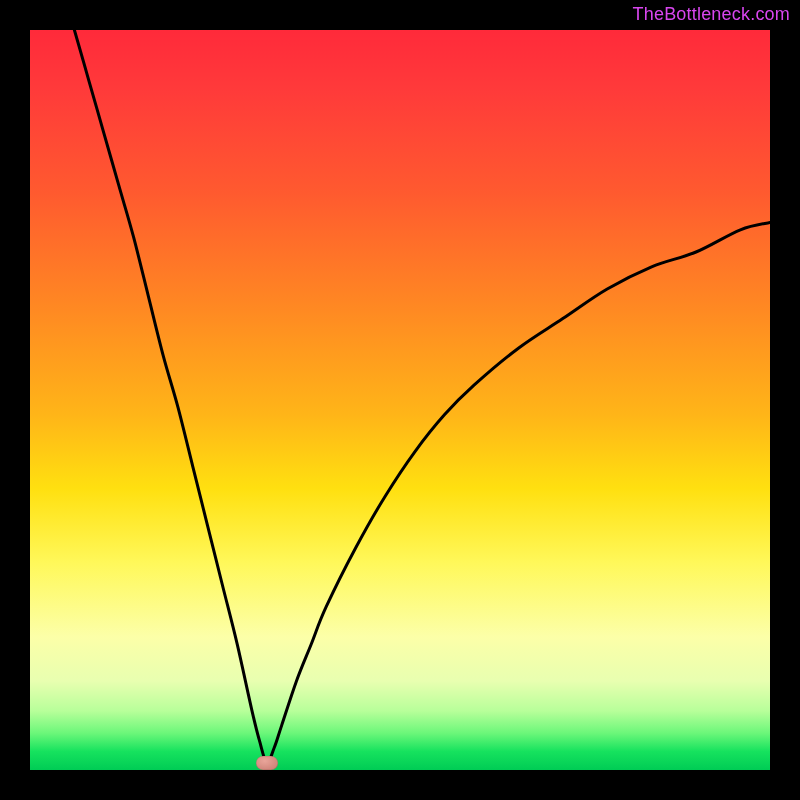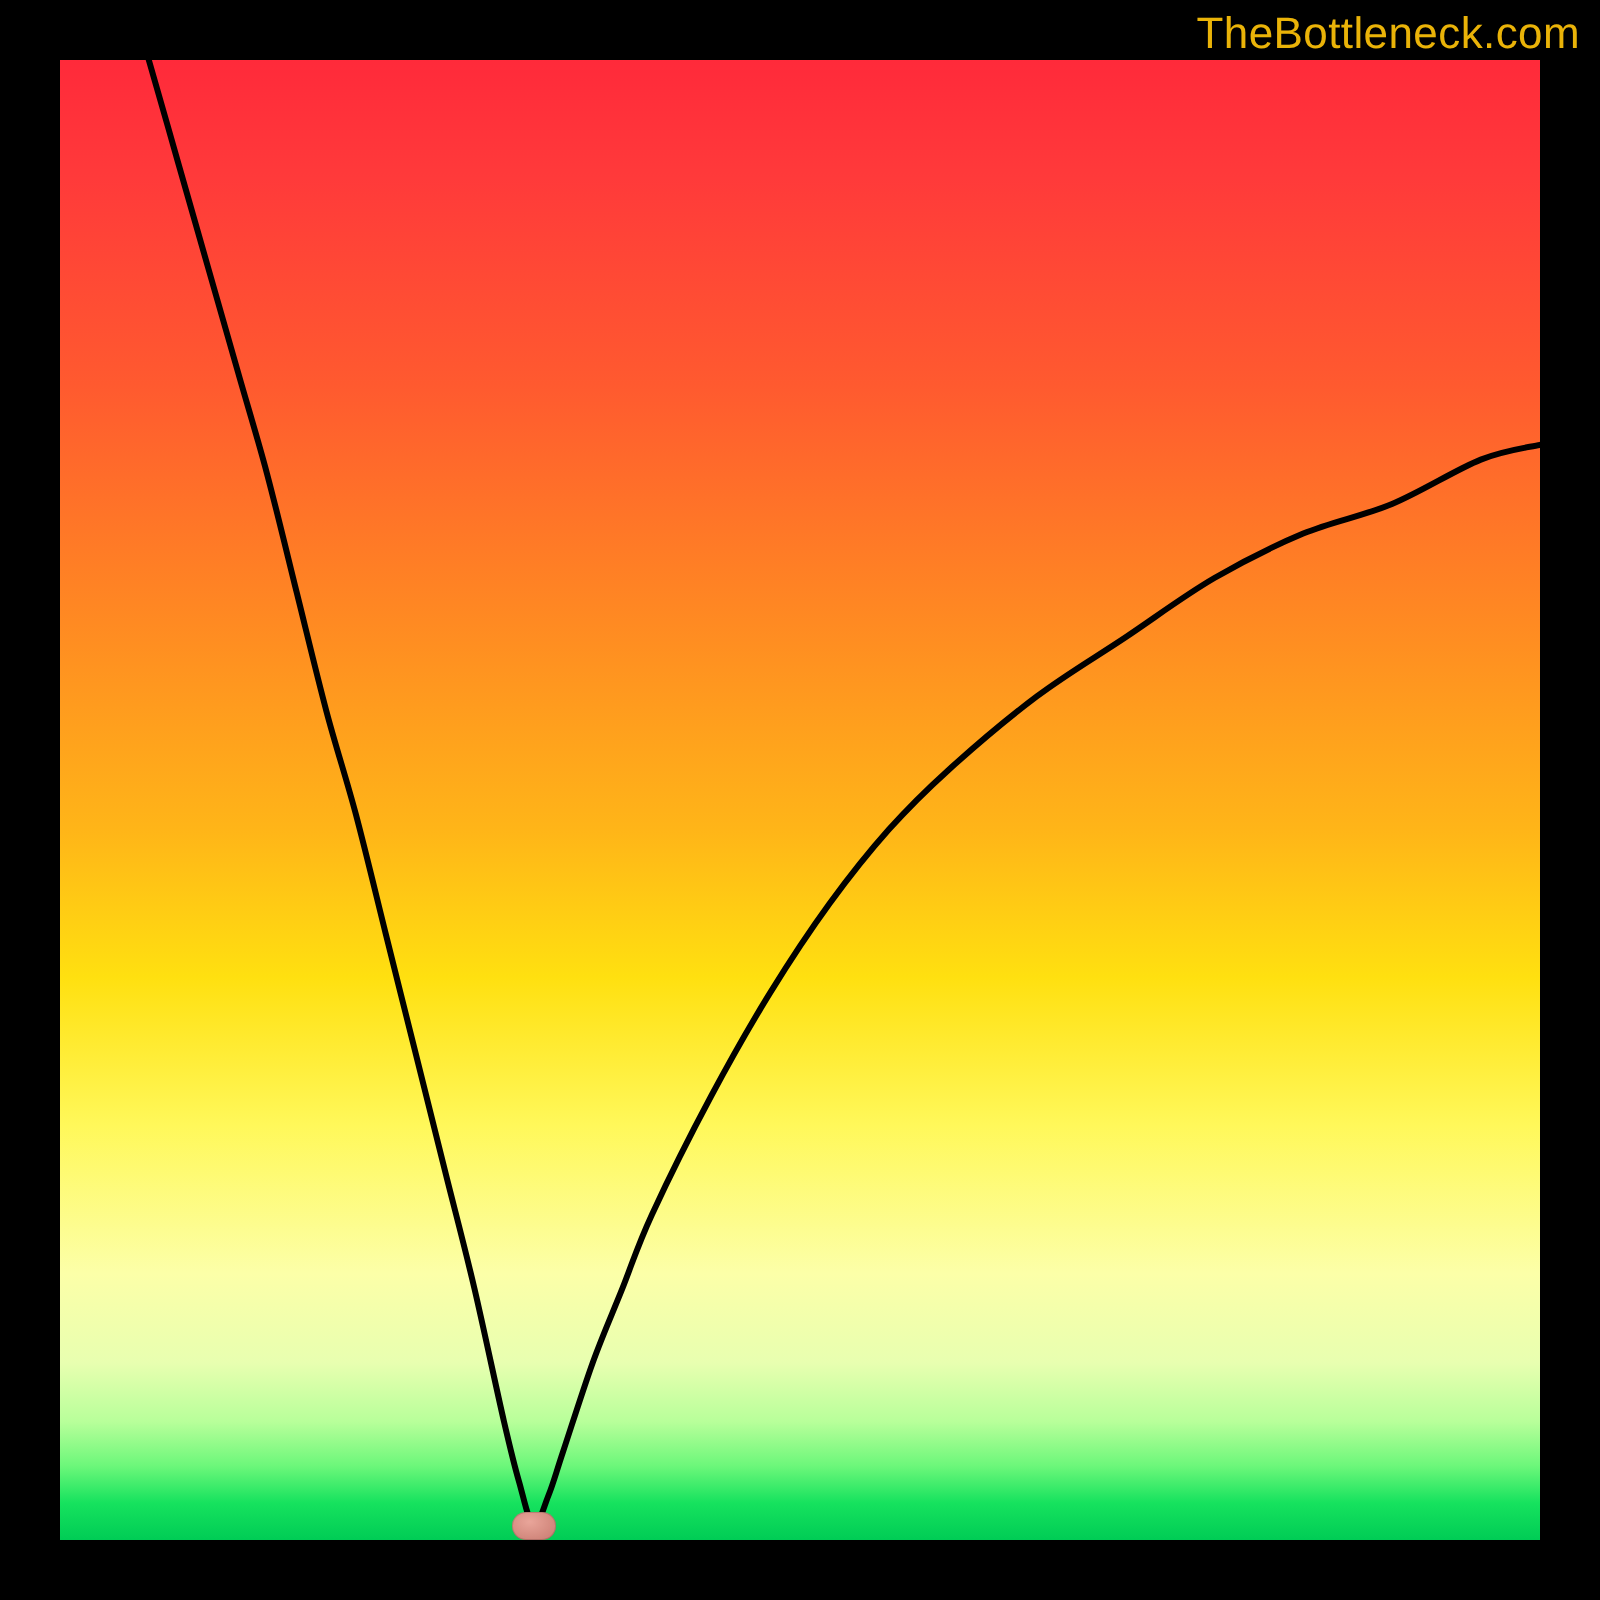--- a/index.html
+++ b/index.html
@@ -36,22 +36,22 @@
       #b8ff9a 92%,
       #6cf77a 95%,
       #16e25e 97.5%,
       #00cc55 100%
     );
   }
   .watermark {
     position: absolute;
     top: 4px;
     right: 10px;
-    color: #eab308;
-    font-size: 22px;
+    color: #d946ef;
+    font-size: 18px;
     letter-spacing: 0.2px;
     font-weight: 500;
   }
   svg.curve {
     position: absolute;
     left: 0; top: 0;
     width: 740px;
     height: 740px;
     overflow: visible;
   }

